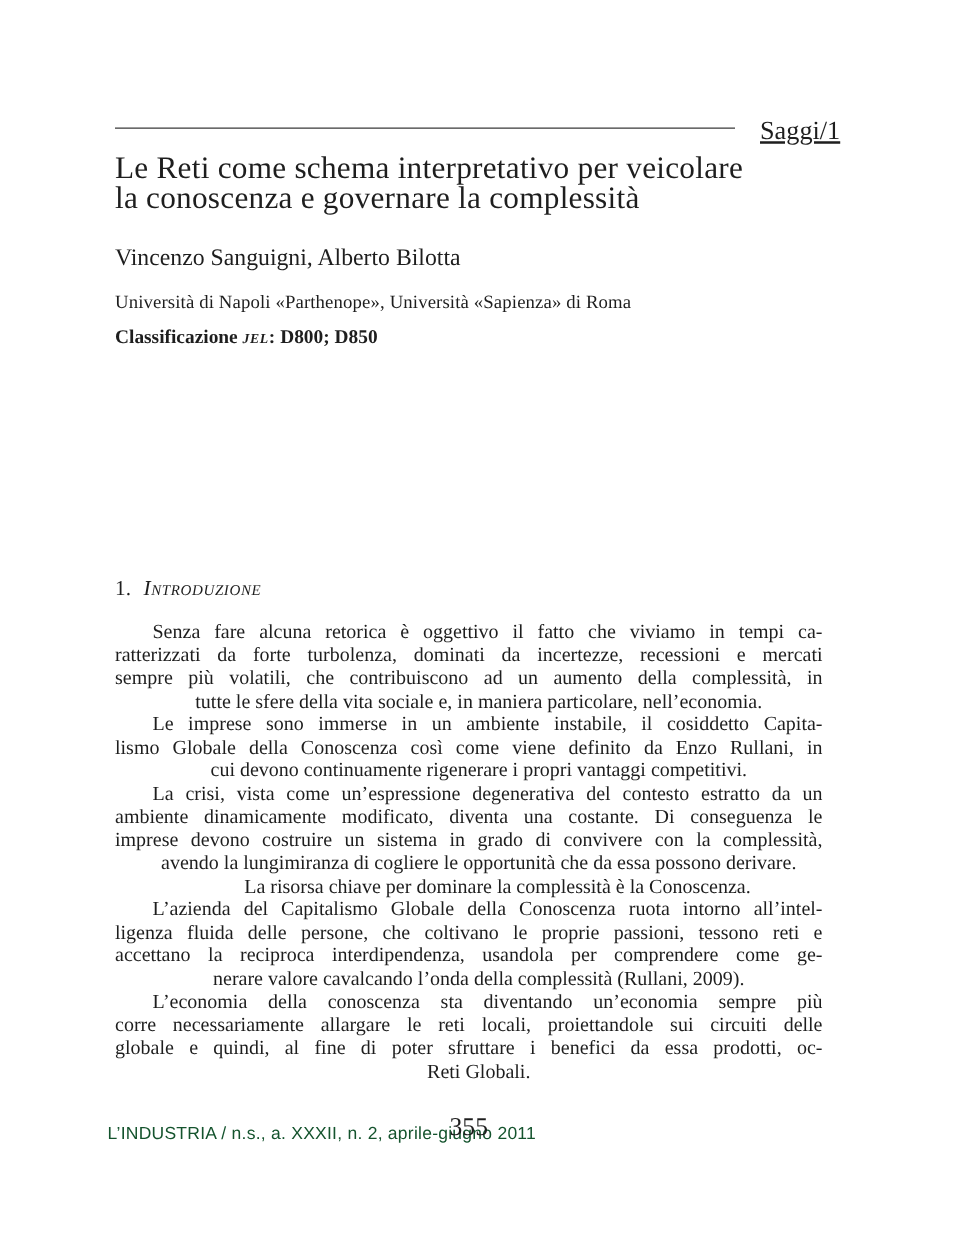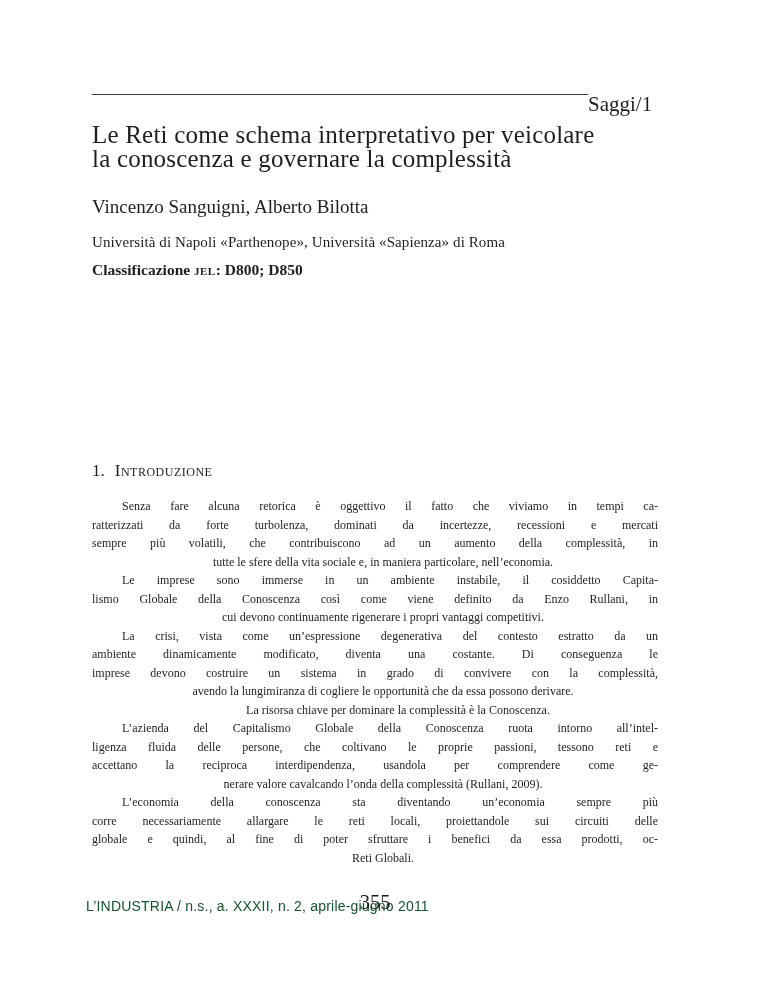--- a/index.html
+++ b/index.html
@@ -17,21 +17,21 @@
     width: 768px; height: 994px;
     background: var(--background);
     color: var(--text);
     font-family: "Liberation Serif", "DejaVu Serif", serif;
     overflow: hidden;
   }
 
   
   .header {
     position: absolute; left: 92px; top: 94px; width: 584px;
-    display: flex; align-items: flex-start; gap: 0;
+    display: flex; align-items: center; gap: 20px; text-decoration: underline;
   }
   .header .rule {
     flex: 0 0 496px; height: 0;
     border-bottom: 1.6px solid var(--rule);
     margin-bottom: 5px;
   }
   .header .header-label {
     font-size: 21px; line-height: 21px; white-space: nowrap;
   }
 
@@ -48,21 +48,21 @@
     font-size: 19px;
   }
   .affiliation {
     position: absolute; left: 92px; top: 234px;
     font-size: 15px; letter-spacing: 0.1px;
   }
   .jel {
     position: absolute; left: 92px; top: 261px;
     font-size: 15.5px; font-weight: bold;
   }
-  .sc { font-variant: small-caps; letter-spacing: 0.5px; }
+  .sc { font-variant: small-caps; letter-spacing: 0.5px; font-style: italic; }
 
   
   .quote {
     position: absolute; left: 92px; top: 370px; width: 566px;
     text-align: right;
     font-size: 16px; line-height: 19px; font-style: italic;
     letter-spacing: 0.2px;
   }
   .quote .attribution {
     font-style: normal; font-size: 17.5px; letter-spacing: 0.1px;
@@ -72,21 +72,21 @@
   .section-heading {
     position: absolute; left: 92px; top: 461px;
     font-size: 17px;
     text-align: right;
   }
   .section-heading .num { margin-right: 10px; }
 
   
   .body-text {
     position: absolute; left: 92px; top: 497px; width: 566px;
-    font-size: 12px;
+    font-size: 16px;
   }
   .pline {
     height: 18.5px; line-height: 18.5px;
     text-align: justify; overflow: hidden;
   }
   .pline::after { content: ""; display: inline-block; width: 100%; height: 0; }
   .pline.last { text-align: center; margin-left: 16px; }
   .pline.last::after { content: none; }
   .pline.indent { text-indent: 30px; }
   .i { }

